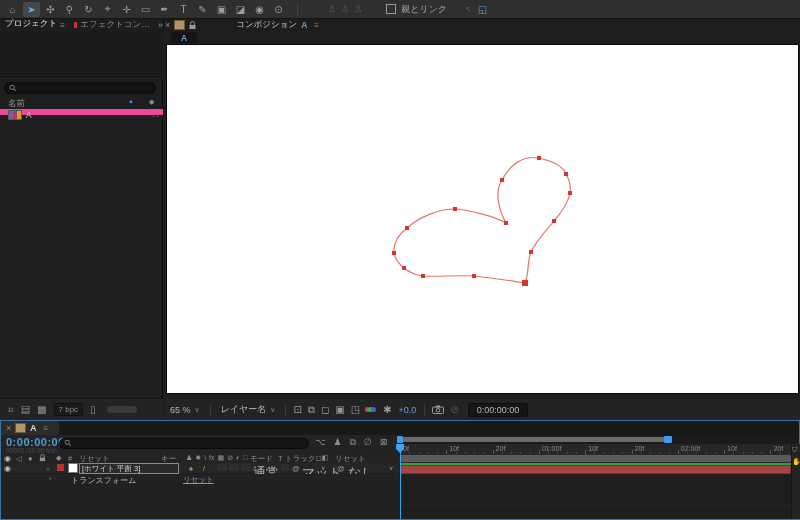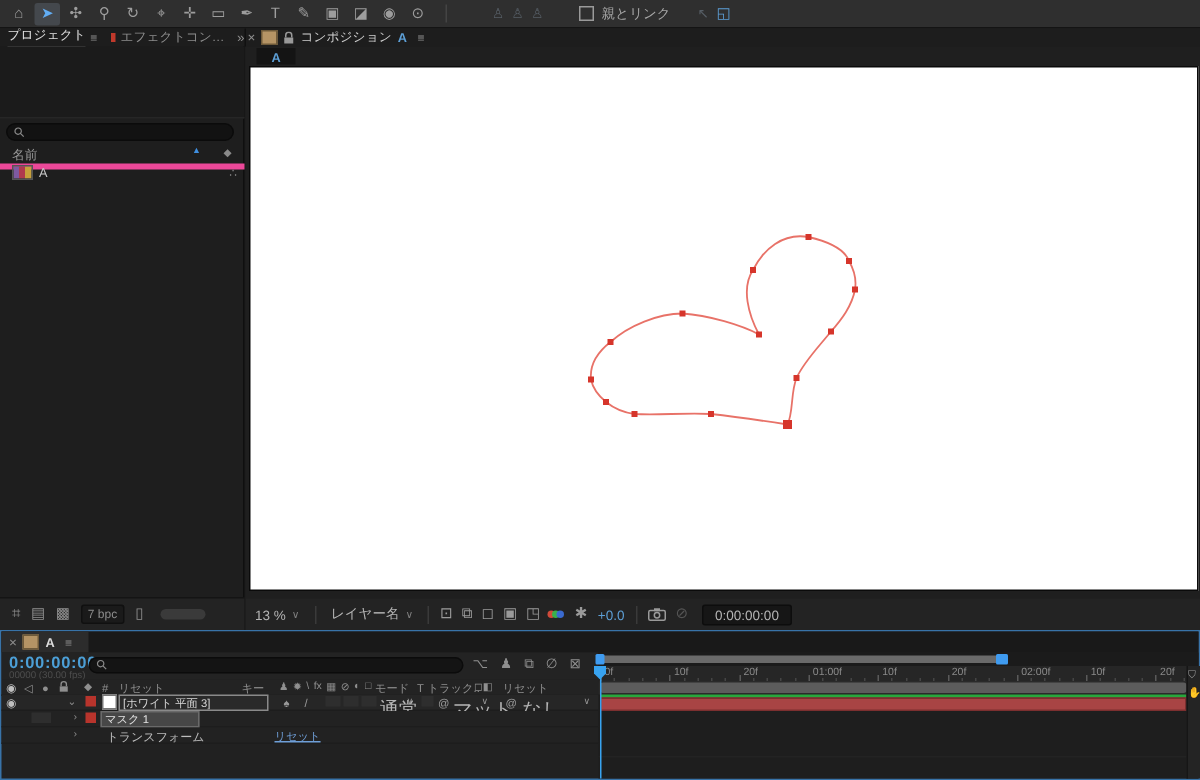--- a/index.html
+++ b/index.html
@@ -25,29 +25,29 @@
              border-right:1px solid #101010;}
   .tab-txt{font-size:8.5px;white-space:nowrap;}
   #tab-project{color:#e0e0e0;margin-left:5px;border-bottom:1px solid #cfcfcf;padding-bottom:1px;}
   .menu-ico{color:#8b8b8b;font-size:8px;margin:0 3px;}
   .red-sq{width:6px;height:6px;background:#c0392b;display:inline-block;margin:0 3px 0 6px;}
   #tab-fx{color:#8d8d8d;max-width:84px;overflow:hidden;text-overflow:ellipsis;}
   #tab-overflow{color:#8d8d8d;font-size:9px;margin-left:2px;}
   #comp-tab{position:absolute;left:165px;top:0;height:12px;display:flex;align-items:center;gap:4px;}
   .close-x{color:#8d8d8d;font-size:9px;}
   .comp-ico{width:9px;height:8px;background:#b59465;border:1px solid #6e5a3a;display:inline-block;}
-  #tab-comp-label{color:#cdcdcd;font-size:8.5px;}
+  #tab-comp-label{color:#cdcdcd;font-size:8.5px;margin-left:36px;}
   #tab-comp-name{color:#5d9fd6;font-size:8.5px;font-weight:bold;}
   
   #project-panel{left:0;top:31px;width:163px;height:389px;background:#1e1e1e;border-right:1px solid #0f0f0f;box-sizing:border-box;}
   #proj-preview{position:absolute;left:0;top:0;width:163px;height:47px;background:#1b1b1b;border-bottom:1px solid #262626;}
   #proj-search{position:absolute;left:4px;top:51px;width:152px;height:12px;background:#121212;
                border:1px solid #0b0b0b;border-radius:7px;display:flex;align-items:center;padding-left:5px;box-sizing:border-box;}
   .mag{transform:rotate(-45deg);font-size:9px;color:#8a8a8a;line-height:1;}
-  #proj-header{position:absolute;left:0;top:66px;width:163px;height:12px;border-bottom:4px solid #ec4899;font-size:8.5px;color:#9a9a9a;}
+  #proj-header{position:absolute;left:0;top:66px;width:163px;height:12px;border-bottom:6px solid #ec4899;font-size:8.5px;color:#9a9a9a;}
   #proj-rows{position:absolute;left:0;top:78px;width:163px;}
   .proj-row{height:12px;display:flex;align-items:center;font-size:8.5px;color:#c9c9c9;position:relative;}
   .chev{color:#8a8a8a;font-size:7px;width:8px;text-align:center;}
   .comp-item-ico{width:12px;height:8px;margin-right:4px;border:1px solid #555;
       background:linear-gradient(90deg,#7e5aa0 0 33%,#b03a4e 33% 66%,#c7a13c 66% 100%);}
   .folder-ico{width:12px;height:8px;margin-right:4px;background:#9a9a9a;position:relative;border-radius:1px;}
   .folder-ico:before{content:"";position:absolute;left:0;top:-2px;width:5px;height:2px;background:#9a9a9a;border-radius:1px 1px 0 0;}
   #proj-bottom{position:absolute;left:0;top:367px;width:163px;height:22px;background:#232323;border-top:1px solid #141414;
                display:flex;align-items:center;gap:7px;padding-left:8px;box-sizing:border-box;}
   .pb-ico{color:#909090;font-size:10px;}
@@ -223,21 +223,21 @@
             <rect x="254" y="229" width="4" height="4" fill="#d6352b"></rect>
             <rect x="235" y="221" width="4" height="4" fill="#d6352b"></rect>
             <rect x="225" y="206" width="4" height="4" fill="#d6352b"></rect>
             <rect x="238" y="181" width="4" height="4" fill="#d6352b"></rect>
             <rect x="286" y="162" width="4" height="4" fill="#d6352b"></rect>
           </g>
       </svg>
     </div>
     <div id="viewer-bottom">
       <span class="vb-dd">
-        <span>13 %</span>
+        <span>65 %</span>
         <span class="dd-chev">∨</span>
       </span>
       <span class="vb-sep"></span>
       <span class="vb-dd">
         <span>レイヤー名</span>
         <span class="dd-chev">∨</span>
       </span>
       <span class="vb-sep"></span>
       <span id="view-icons" style="display:flex;">
           <span class="vb-ico">⊡</span>
@@ -338,26 +338,20 @@
         <span class="dim-box" style="left:280px;width:8px;"></span>
         <span class="sw-cell" style="left:291px;">@</span>
         <span class="sw-cell dd-txt" style="left:301px;">マット</span>
         <span class="sw-cell" style="left:320px;font-size:6px;">∨</span>
         <span class="sw-cell" style="left:336px;">@</span>
         <span class="sw-cell dd-txt" style="left:347px;">なし</span>
         <span class="sw-cell" style="left:388px;font-size:6px;">∨</span>
       </div>
 
 
-      <div class="tl-row prop">
-        <span class="dim-box" style="left:20px;width:13px;"></span>
-        <span style="position:absolute;left:48px;top:1px;color:#8a8a8a;font-size:7px;">›</span>
-        <span class="lbl-sq" style="position:absolute;left:56px;top:1px;"></span>
-        <span id="mask-name-box">マスク 1</span>
-      </div>
 
       <div class="tl-row prop">
         <span style="position:absolute;left:48px;top:1px;color:#8a8a8a;font-size:7px;">›</span>
         <span style="position:absolute;left:70px;top:1px;">トランスフォーム</span>
         <span id="reset-link">リセット</span>
       </div>
     </div>
 
     <div id="time-area">
       <div id="navigator">

